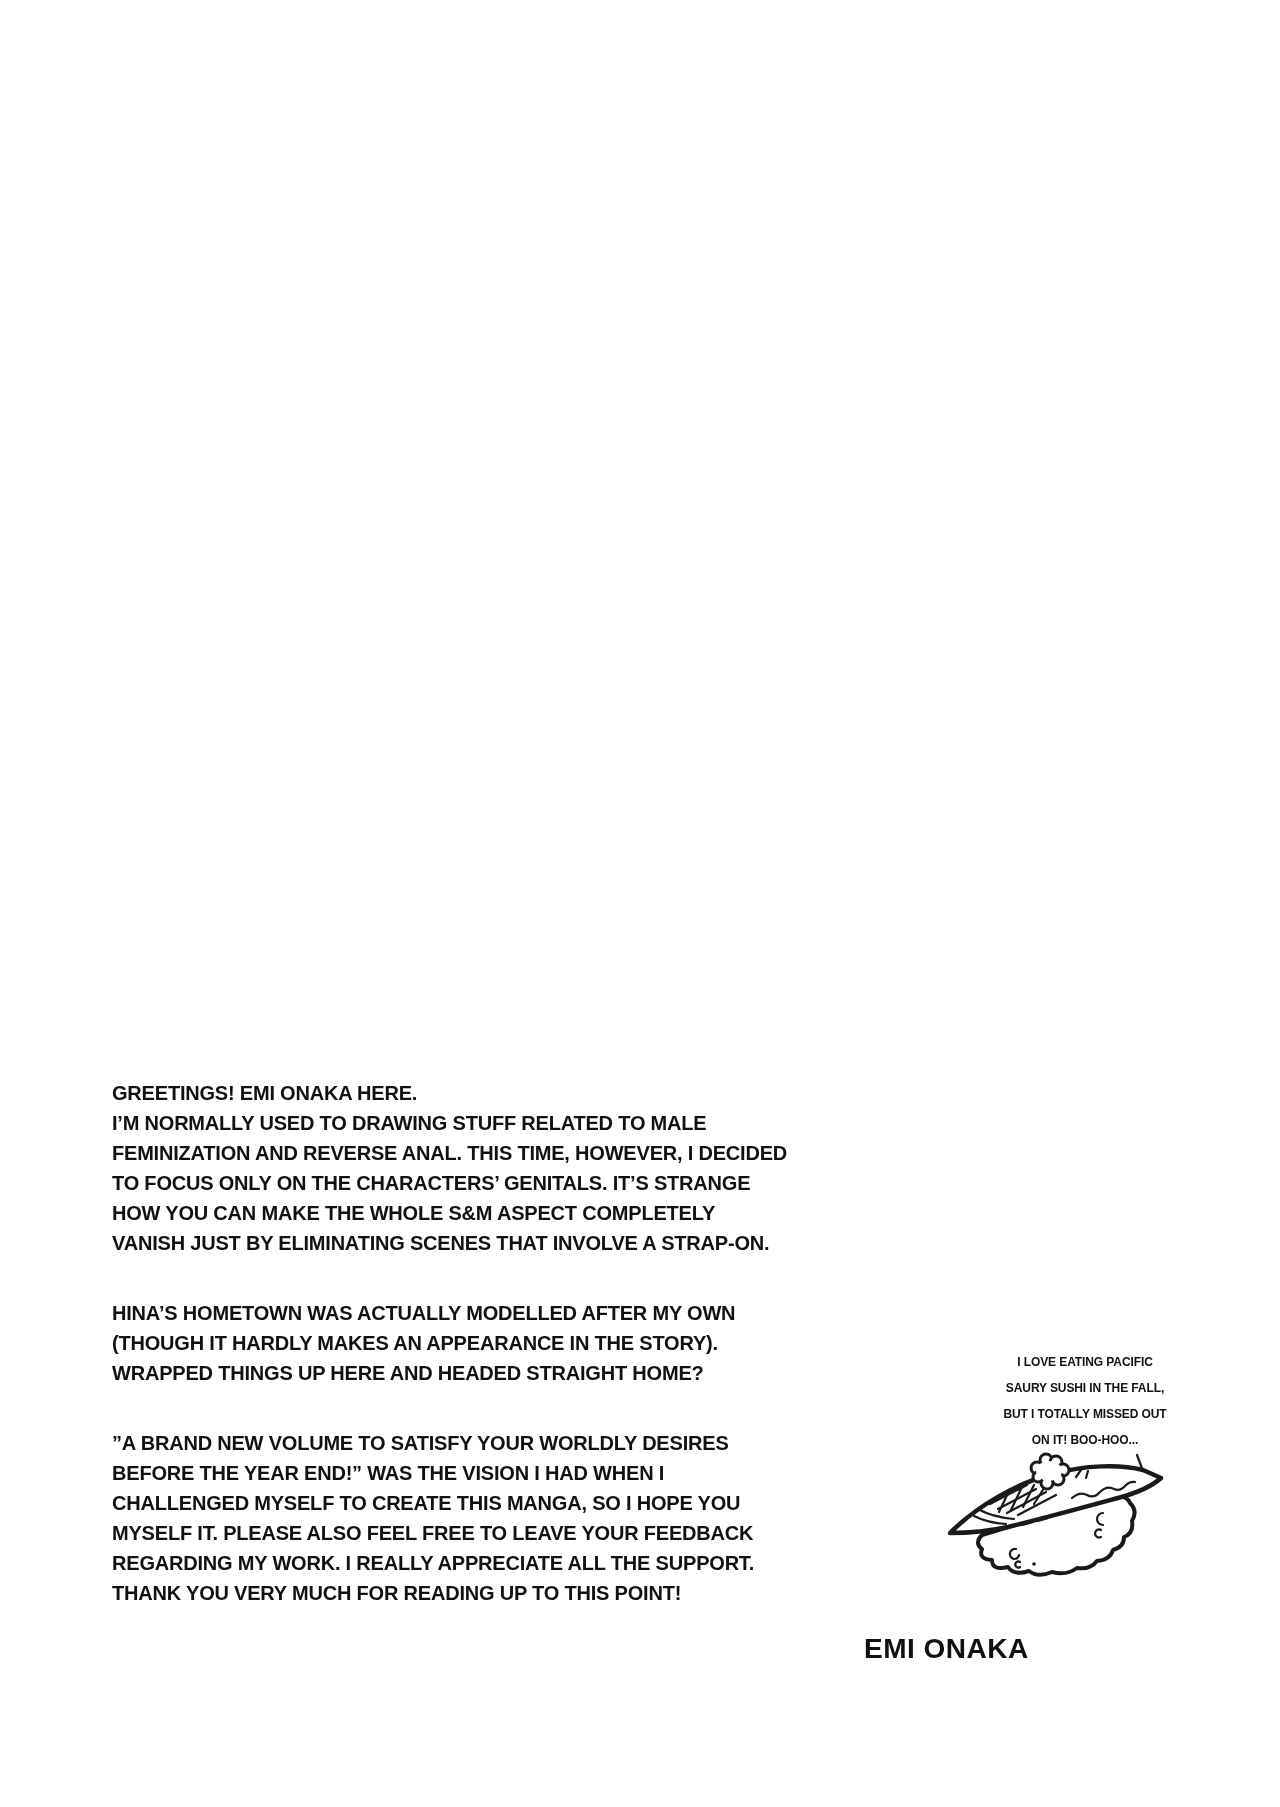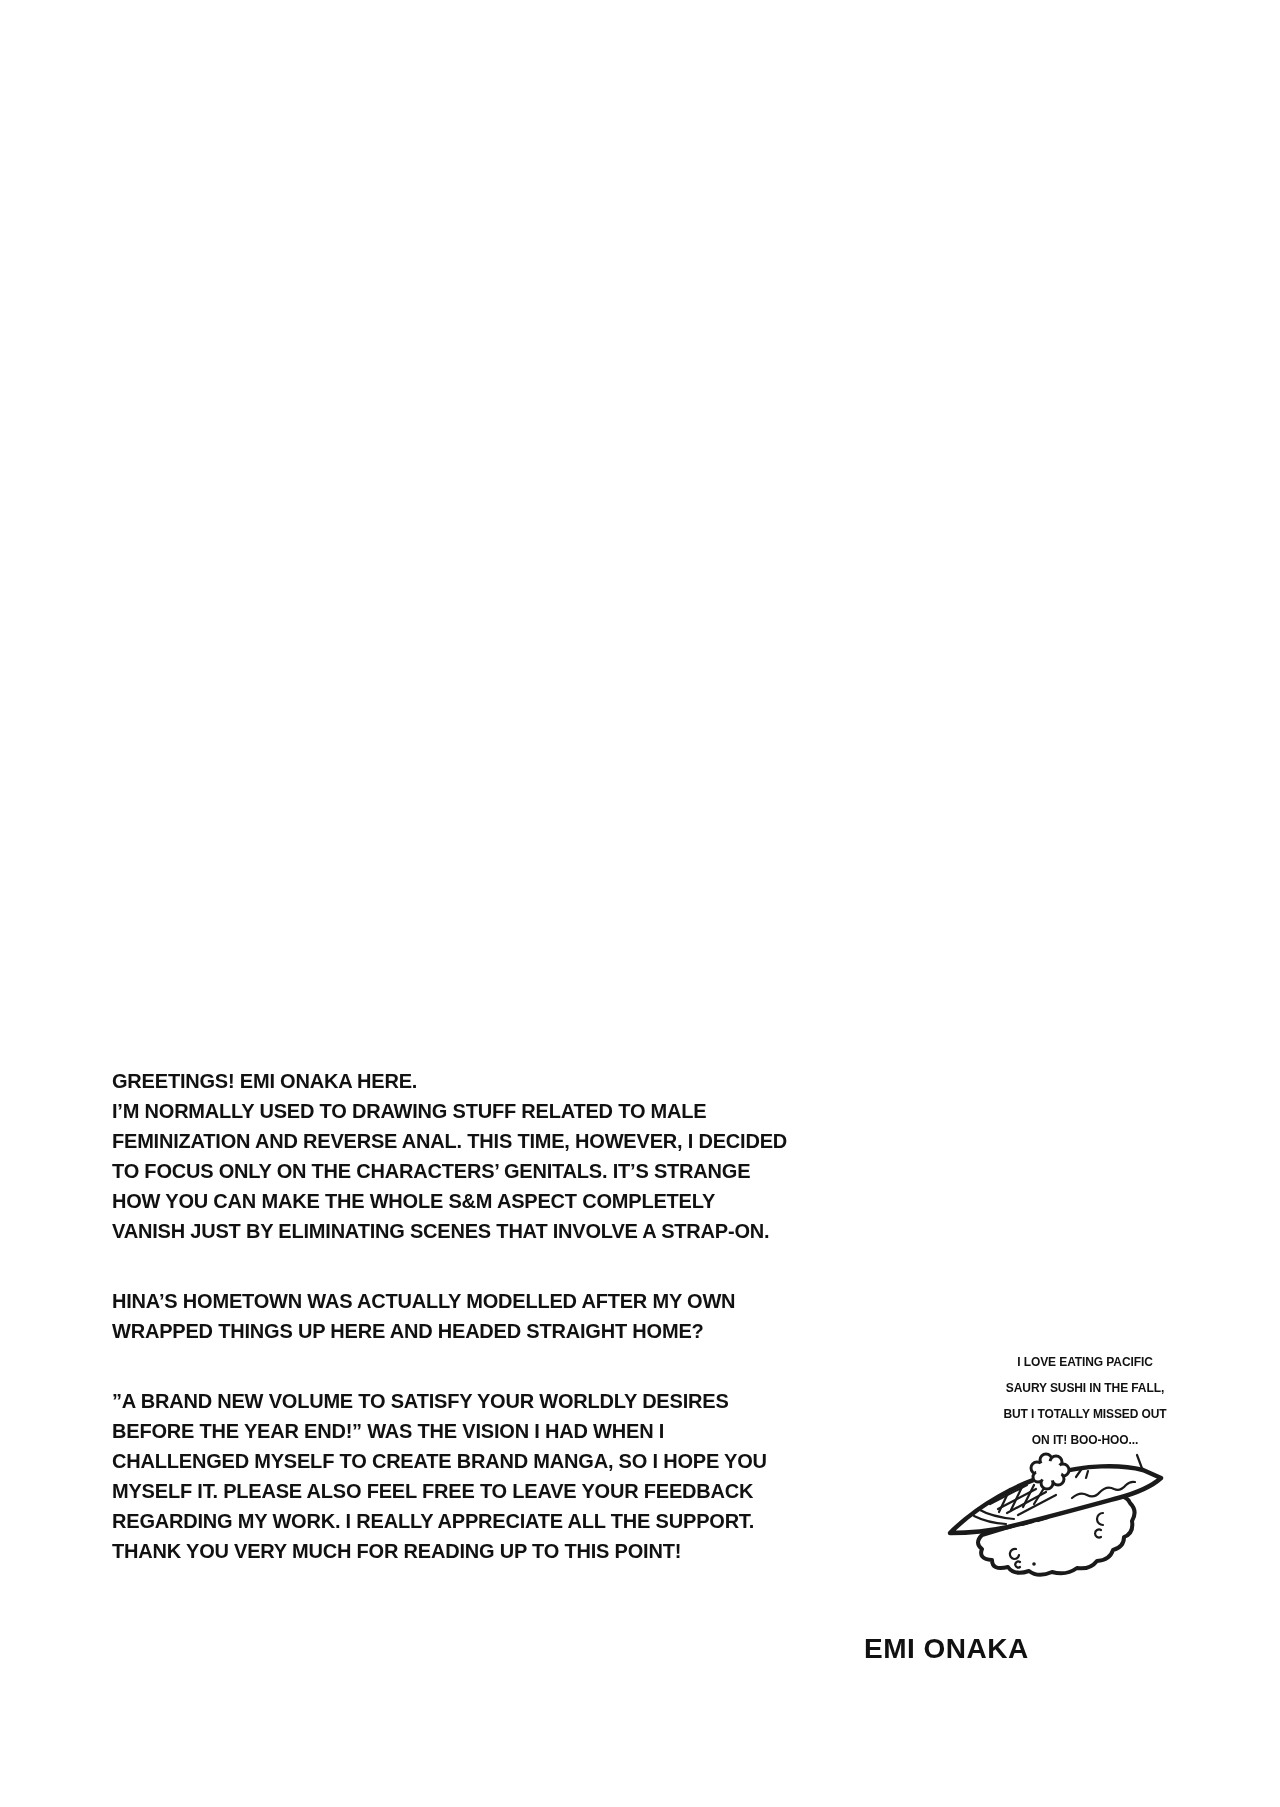--- a/index.html
+++ b/index.html
@@ -15,21 +15,21 @@
   }
   .main-text {
     position: absolute;
     left: 112px;
     top: 1066px;
     width: 800px;
     font-size: 20px;
     line-height: 30px;
     letter-spacing: -0.2px;
   }
-  .para { margin: 0 0 40px 0; }
+  .para { margin: 12px 0 40px 0; }
   .para:last-child { margin-bottom: 0; }
   .line { display: block; white-space: nowrap; }
   .side-note {
     position: absolute;
     left: 938px;
     top: 1349px;
     width: 294px;
     text-align: center;
     font-size: 12px;
     line-height: 26px;
@@ -58,26 +58,27 @@
     <p class="para">
       <span class="line">GREETINGS! EMI ONAKA HERE.</span>
       <span class="line">I’M NORMALLY USED TO DRAWING STUFF RELATED TO MALE</span>
       <span class="line">FEMINIZATION AND REVERSE ANAL. THIS TIME, HOWEVER, I DECIDED</span>
       <span class="line">TO FOCUS ONLY ON THE CHARACTERS’ GENITALS. IT’S STRANGE</span>
       <span class="line">HOW YOU CAN MAKE THE WHOLE S&amp;M ASPECT COMPLETELY</span>
       <span class="line">VANISH JUST BY ELIMINATING SCENES THAT INVOLVE A STRAP-ON.</span>
     </p>
     <p class="para">
       <span class="line">HINA’S HOMETOWN WAS ACTUALLY MODELLED AFTER MY OWN</span>
+      <span class="line">(THOUGH IT HARDLY MAKES AN APPEARANCE IN THE STORY).</span>
       <span class="line">WRAPPED THINGS UP HERE AND HEADED STRAIGHT HOME?</span>
     </p>
     <p class="para">
       <span class="line">”A BRAND NEW VOLUME TO SATISFY YOUR WORLDLY DESIRES</span>
       <span class="line">BEFORE THE YEAR END!” WAS THE VISION I HAD WHEN I</span>
-      <span class="line">CHALLENGED MYSELF TO CREATE BRAND MANGA, SO I HOPE YOU</span>
+      <span class="line">CHALLENGED MYSELF TO CREATE THIS MANGA, SO I HOPE YOU</span>
       <span class="line">MYSELF IT. PLEASE ALSO FEEL FREE TO LEAVE YOUR FEEDBACK</span>
       <span class="line">REGARDING MY WORK. I REALLY APPRECIATE ALL THE SUPPORT.</span>
       <span class="line">THANK YOU VERY MUCH FOR READING UP TO THIS POINT!</span>
     </p>
   </div>
 
   <div class="side-note">
     <span class="line">I LOVE EATING PACIFIC</span>
     <span class="line">SAURY SUSHI IN THE FALL,</span>
     <span class="line">BUT I TOTALLY MISSED OUT</span>

